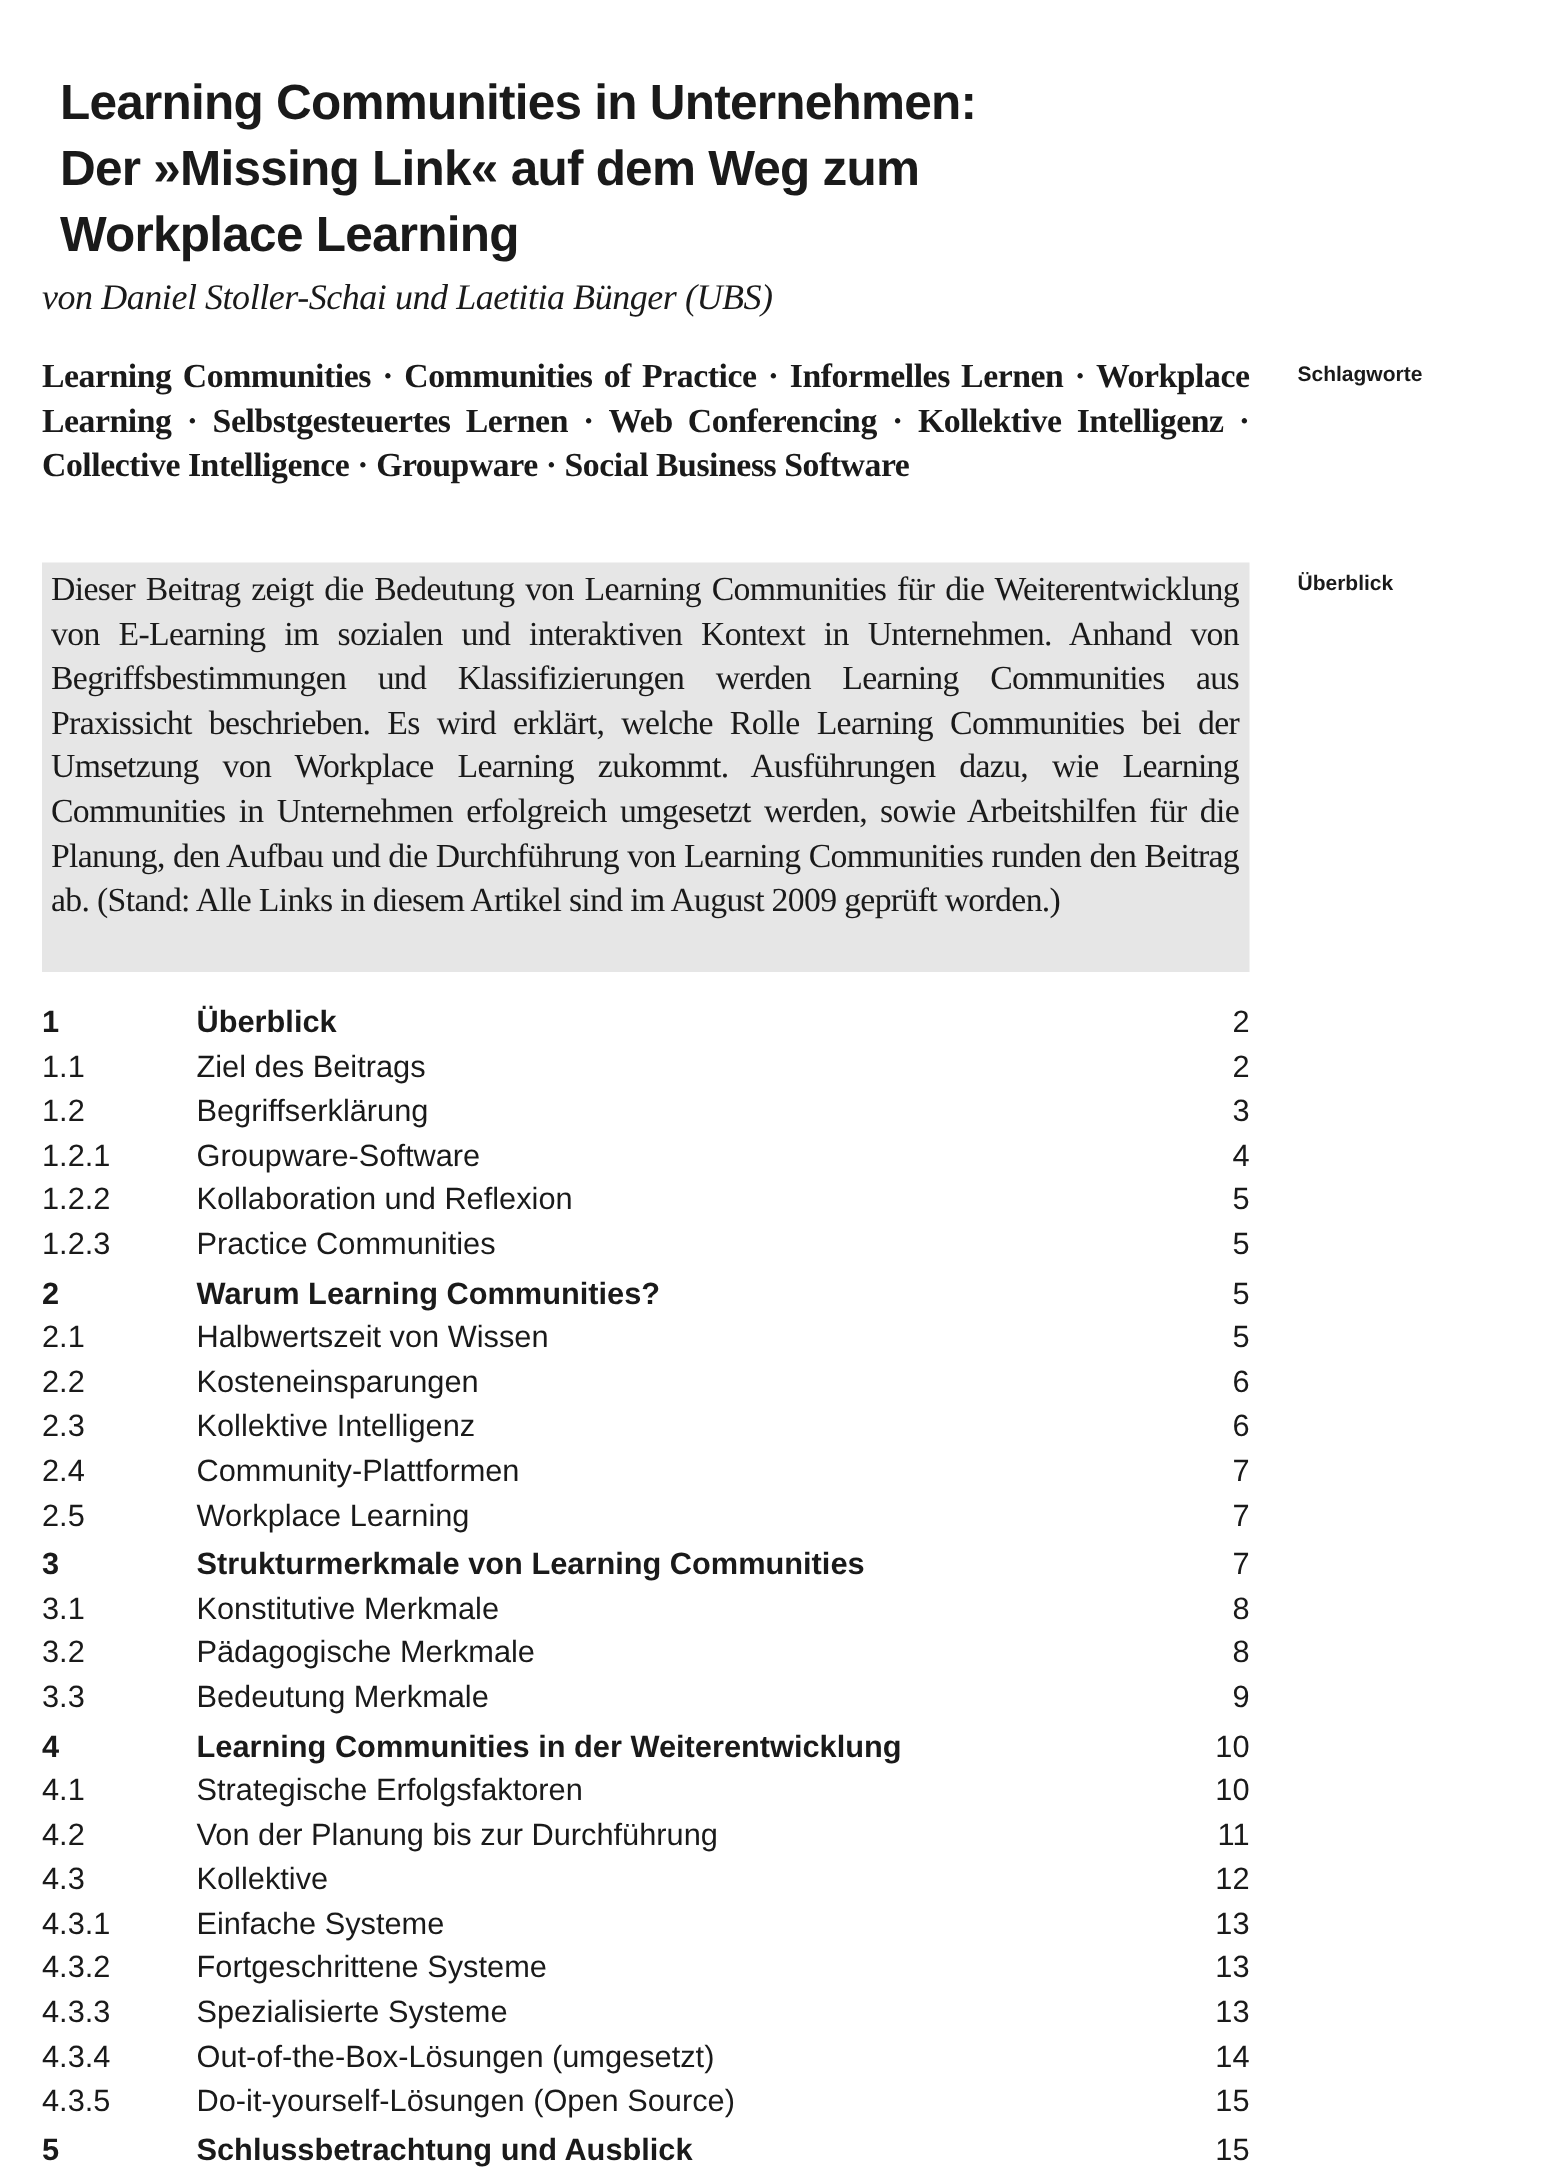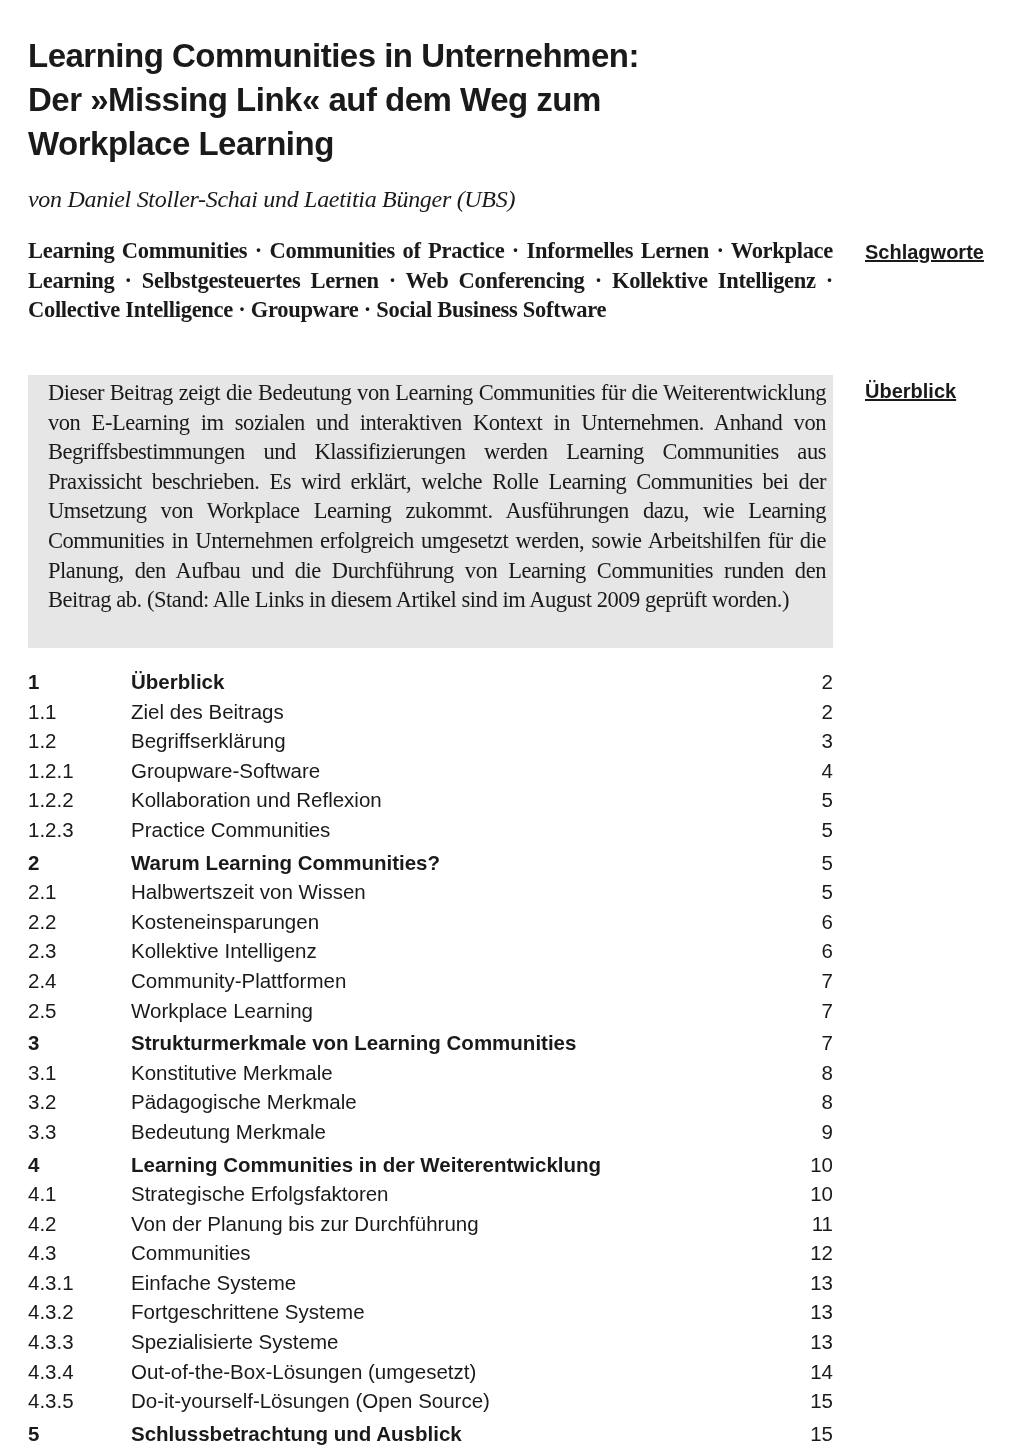--- a/index.html
+++ b/index.html
@@ -1,41 +1,41 @@
 <!DOCTYPE html>
 <html><head>
   <meta charset="utf-8">
   <style>
     html, body { margin: 0; padding: 0; background: #ffffff; }
     body { width: 1032px; height: 1448px; position: relative; overflow: hidden; color: #1a1a1a; }
     .title {
       position: absolute; left: 28px; top: 34px; width: 800px;
       font-family: "Liberation Sans", sans-serif; font-weight: bold;
-      font-size: 33px; line-height: 44px; letter-spacing: -0.5px; margin: 0;
+      font-size: 33px; line-height: 44px; letter-spacing: -0.5px; margin: 12px;
     }
     .title span { display: block; }
     .authors {
       position: absolute; left: 28px; top: 186px;
       font-family: "Liberation Serif", serif; font-style: italic; font-size: 24px;
       letter-spacing: -0.3px;
     }
     .keywords {
       position: absolute; left: 28px; top: 236px; width: 805px;
       font-family: "Liberation Serif", serif; font-weight: bold; font-size: 22.5px;
       line-height: 29.5px; text-align: justify; letter-spacing: -0.3px;
     }
     .side-label {
       position: absolute; left: 865px;
-      font-family: "Liberation Sans", sans-serif; font-weight: bold; font-size: 20px; text-decoration: underline;
+      font-family: "Liberation Sans", sans-serif; font-weight: bold; font-size: 14px;
     }
     .lbl-schlag { top: 241px; }
     .lbl-ueber { top: 380px; }
     .abstract {
       position: absolute; left: 28px; top: 375px; width: 805px; height: 273px;
-      background: #e6e6e6; box-sizing: border-box; padding: 3px 7px 0 20px;
+      background: #e6e6e6; box-sizing: border-box; padding: 3px 7px 0 6px;
       font-family: "Liberation Serif", serif; font-size: 22.5px; line-height: 29.6px;
       text-align: justify; letter-spacing: -0.45px;
     }
     .toc {
       position: absolute; left: 28px; top: 667px; width: 805px;
       font-family: "Liberation Sans", sans-serif; font-size: 20.5px;
     }
     .toc-row { position: relative; height: 29.6px; line-height: 29.6px; }
     .toc-row.level-1 { font-weight: bold; }
     .toc-row.level-1.spaced { margin-top: 3px; }
@@ -153,21 +153,21 @@
       <span class="toc-title">Strategische Erfolgsfaktoren</span>
       <span class="toc-page">10</span>
     </div>
     <div class="toc-row level-n">
       <span class="toc-num">4.2</span>
       <span class="toc-title">Von der Planung bis zur Durchführung</span>
       <span class="toc-page">11</span>
     </div>
     <div class="toc-row level-n">
       <span class="toc-num">4.3</span>
-      <span class="toc-title">Communities</span>
+      <span class="toc-title">Kollektive</span>
       <span class="toc-page">12</span>
     </div>
     <div class="toc-row level-n">
       <span class="toc-num">4.3.1</span>
       <span class="toc-title">Einfache Systeme</span>
       <span class="toc-page">13</span>
     </div>
     <div class="toc-row level-n">
       <span class="toc-num">4.3.2</span>
       <span class="toc-title">Fortgeschrittene Systeme</span>

